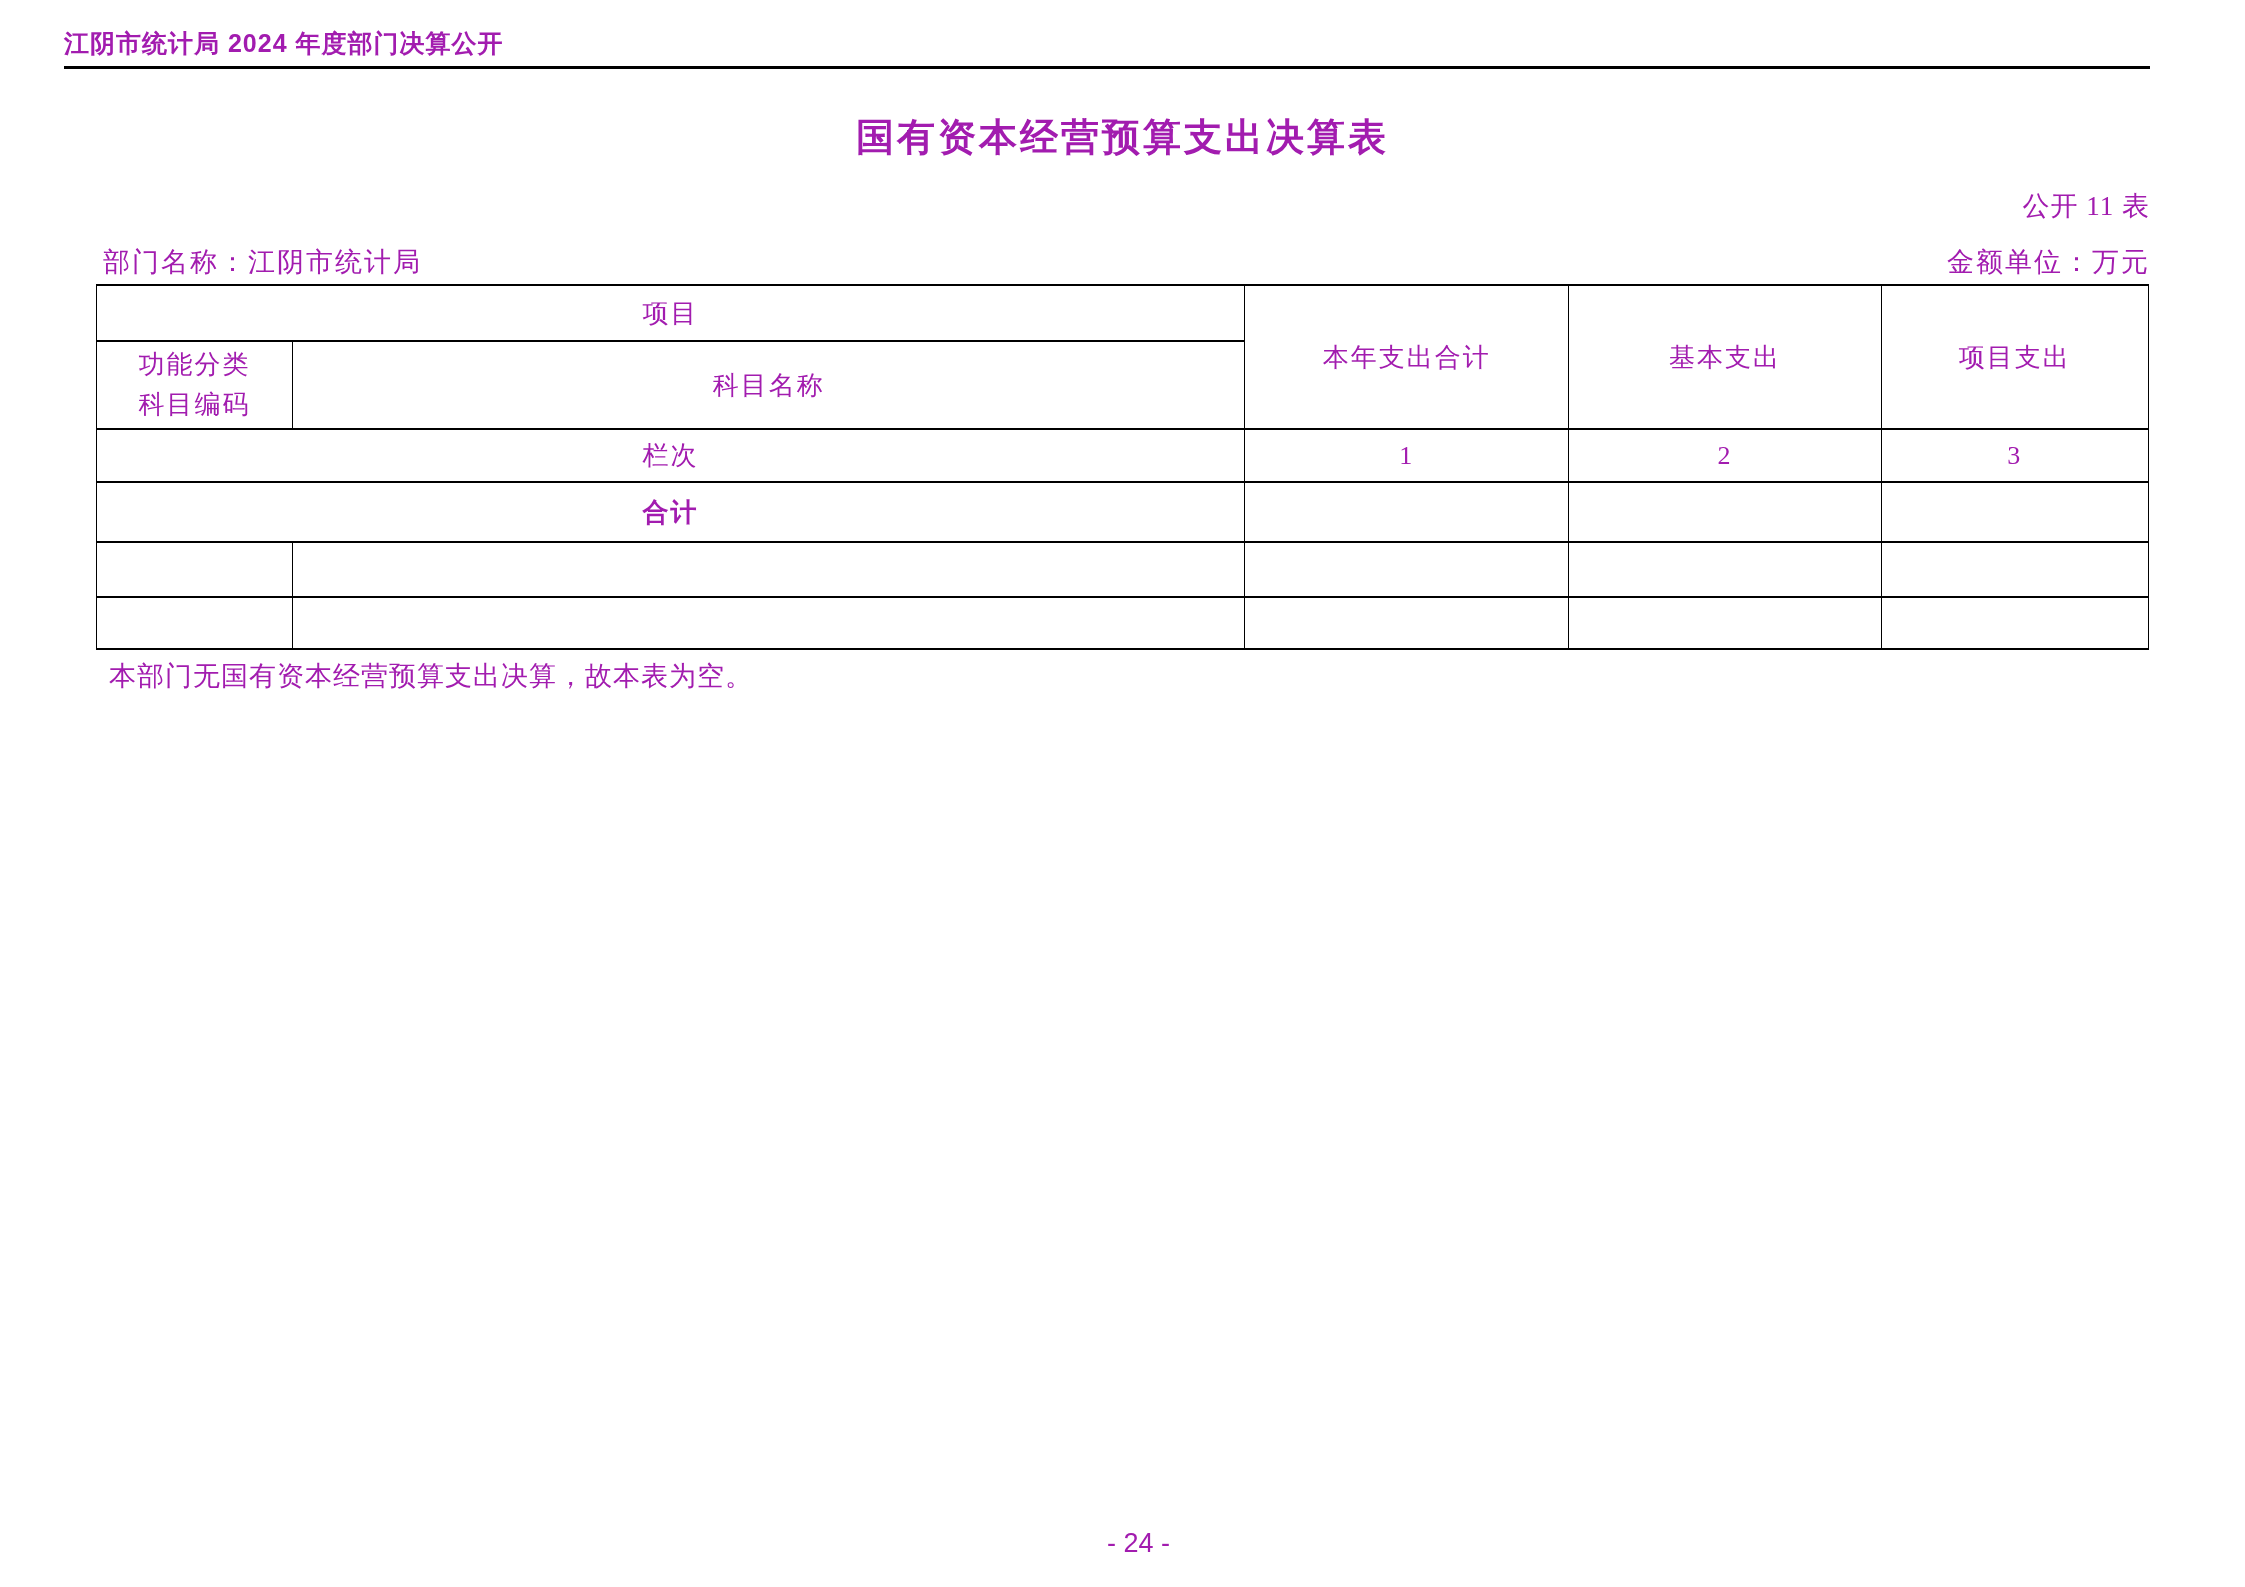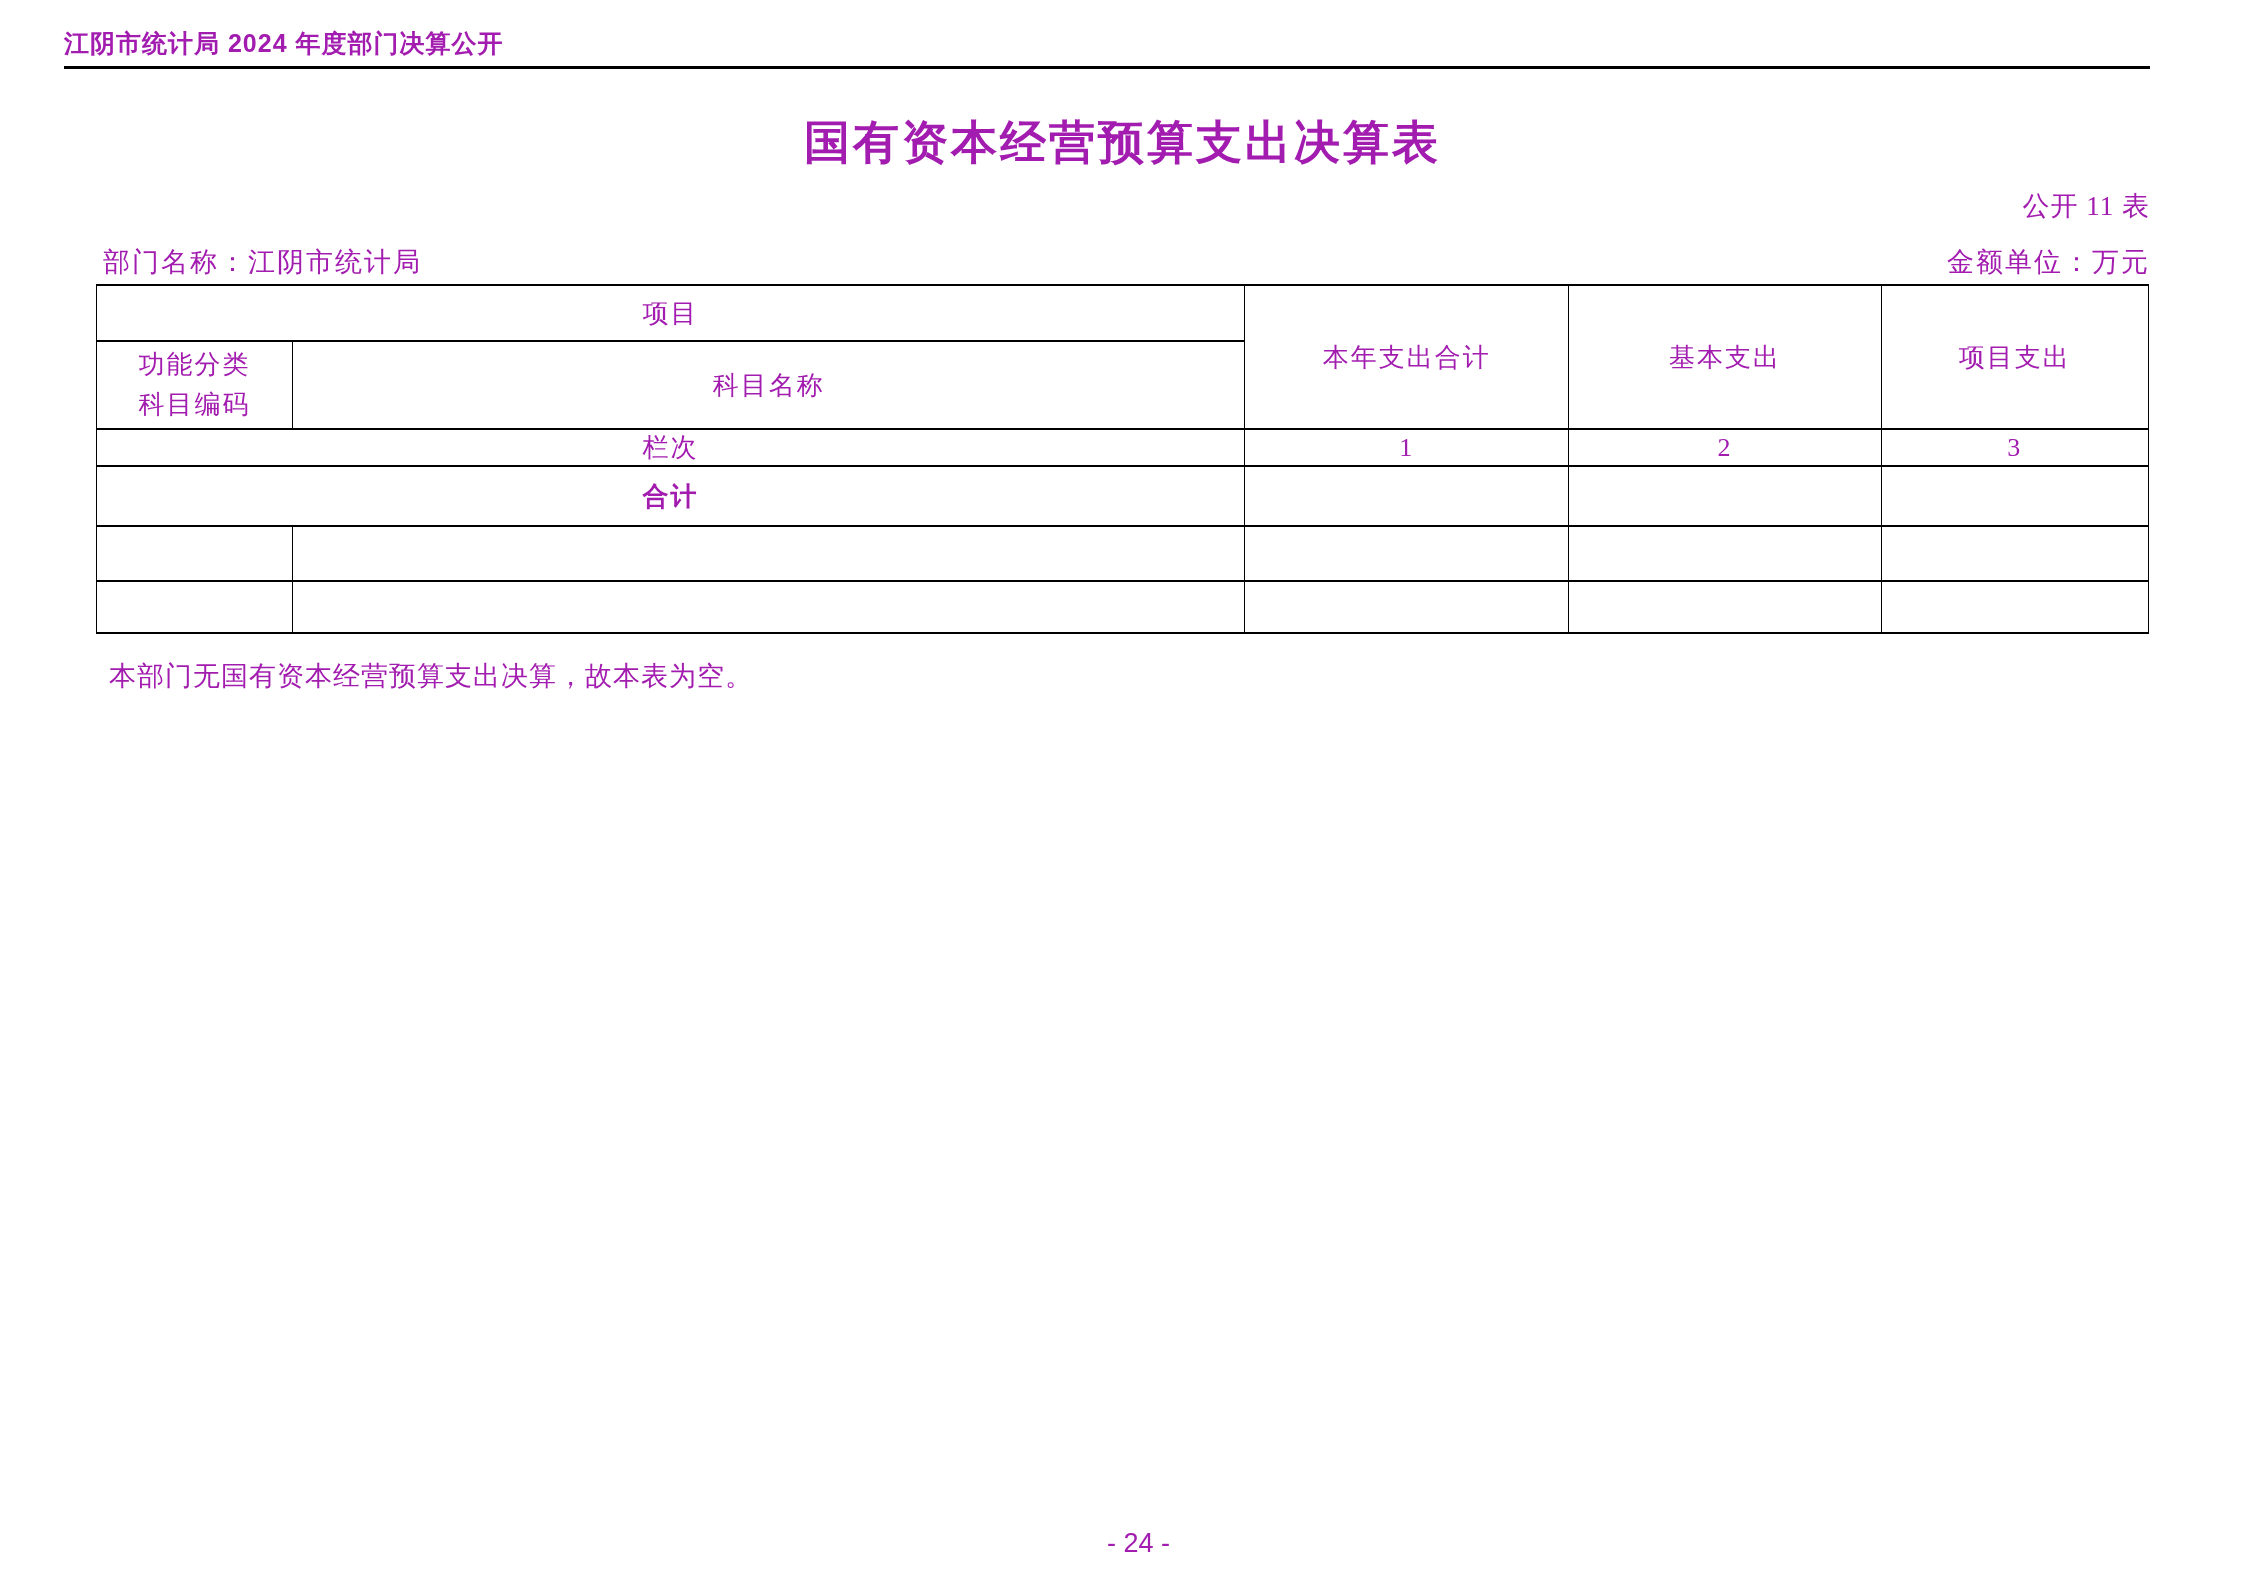--- a/index.html
+++ b/index.html
@@ -35,21 +35,21 @@
     height: 3px;
     background: #000000;
   }
   .doc-title {
     position: absolute;
     left: 0;
     top: 112px;
     width: 100%;
     margin: 0;
     text-align: center;
-    font-size: 46px;
+    font-size: 38px;
     font-weight: bold;
     letter-spacing: 3px;
   }
   .table-label {
     position: absolute;
     top: 188px;
     right: 95px;
     font-size: 27px;
     letter-spacing: 1px;
   }
@@ -82,21 +82,21 @@
     border-right: 1px solid #000;
     border-top: 2px solid #000;
     border-bottom: 2px solid #000;
     padding: 0;
     vertical-align: middle;
     letter-spacing: 2px;
     overflow: hidden;
   }
   tr.r1 td { height: 56px; }
   tr.r2 td { height: 88px; }
-  tr.r3 td { height: 37px; border-radius: 14px; }
+  tr.r3 td { height: 53px; border-radius: 14px; }
   tr.r4 td { height: 60px; font-weight: bold; }
   tr.r5 td { height: 55px; }
   tr.r6 td { height: 52px; }
   td.two-line {
     white-space: pre-line;
     line-height: 40px;
     text-align: center;
   }
   .notes {
     position: absolute;

